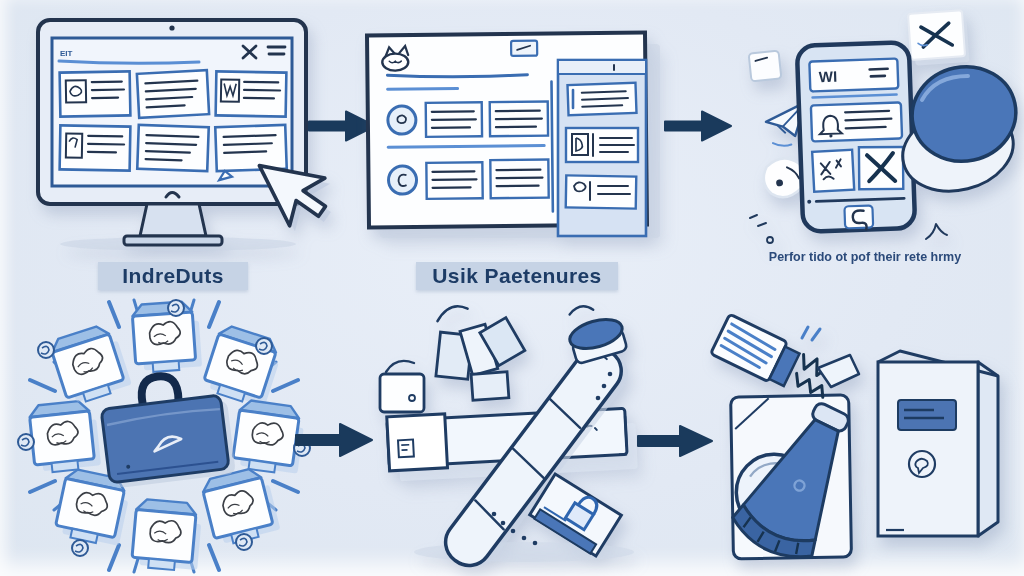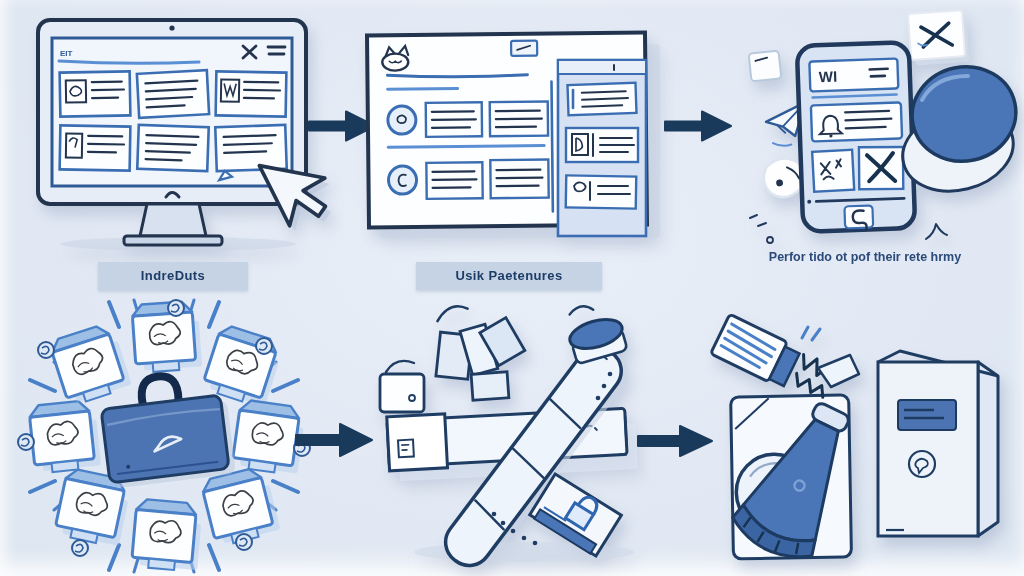--- a/index.html
+++ b/index.html
@@ -6,21 +6,21 @@
   #canvas{
     position:relative;width:1024px;height:576px;overflow:hidden;
     background:radial-gradient(ellipse at 50% 42%, #e9eff8 0%, #e2e9f4 55%, #dde6f1 100%);
     font-family:"Liberation Sans", sans-serif;
     box-shadow:inset 0 -14px 18px rgba(255,255,255,.75), inset 6px 0 14px rgba(255,255,255,.5);
   }
   .abs{position:absolute;}
   svg{overflow:visible;}
   .panel{filter:drop-shadow(5px 9px 7px rgba(110,130,165,.28));}
   .step-label{
-    background:#c6d3e5;color:#1d3c66;font-weight:700;font-size:13px;
+    background:#c6d3e5;color:#1d3c66;font-weight:700;font-size:21px;
     letter-spacing:.4px;text-align:center;line-height:28px;height:28px;
     box-shadow:0 2px 3px rgba(140,160,190,.35);
   }
   .caption{color:#2b4a7a;font-weight:600;font-size:12.5px;line-height:16.5px;text-align:center;}
   text{font-family:"Liberation Sans", sans-serif;}
 </style>
 </head>
 <body>
 
 <div id="canvas">
@@ -209,21 +209,21 @@
       <ellipse cx="234" cy="146" rx="56" ry="40" transform="rotate(-14 234 146)" fill="#eef3fa" stroke="#20395c" stroke-width="3"></ellipse>
       <ellipse cx="240" cy="110" rx="52" ry="47" transform="rotate(-12 240 110)" fill="#4a76b8" stroke="#1d3b61" stroke-width="3.5"></ellipse>
       <path d="M198,96 q13,-24 46,-24" fill="none" stroke="#8fb2e0" stroke-width="4" stroke-linecap="round" opacity=".85"></path>
     </g>
     <path d="M212,220 q-2,10 -10,15 M212,220 q5,9 11,11" fill="none" stroke="#20395c" stroke-width="2" stroke-linecap="round"></path>
     <path d="M26,214 l7,-3 M34,222 l8,-3" fill="none" stroke="#20395c" stroke-width="2" stroke-linecap="round"></path>
     <circle cx="46" cy="236" r="3" fill="none" stroke="#20395c" stroke-width="1.8"></circle>
   </svg>
 
   <div class="abs step-label" style="left:98px;top:262px;width:150px">IndreDuts</div>
-  <div class="abs step-label" style="left:416px;top:262px;width:186px">Usik Paetenures</div>
+  <div class="abs step-label" style="left:416px;top:262px;width:202px">Usik Paetenures</div>
   <div class="abs caption" style="left:712px;top:249px;width:306px">
     <div>Perfor tido ot pof their rete hrmy</div>
   </div>
 
   <svg class="abs" style="left:14px;top:296px" width="302" height="280" viewBox="0 0 302 280">
     <defs>
       <g id="pkg">
         <rect x="-27" y="-21" width="58" height="46" rx="3" fill="#b9d0ec" opacity=".55" transform="translate(5,6)"></rect>
         <path d="M-30,-24 L-20,-35 L20,-35 L30,-24 Z" fill="#9dbfe6" stroke="#4a80c8" stroke-width="2.4" stroke-linejoin="round"></path>
         <rect x="-30" y="-24" width="60" height="48" rx="3" fill="#fdfeff" stroke="#4a80c8" stroke-width="3"></rect>

